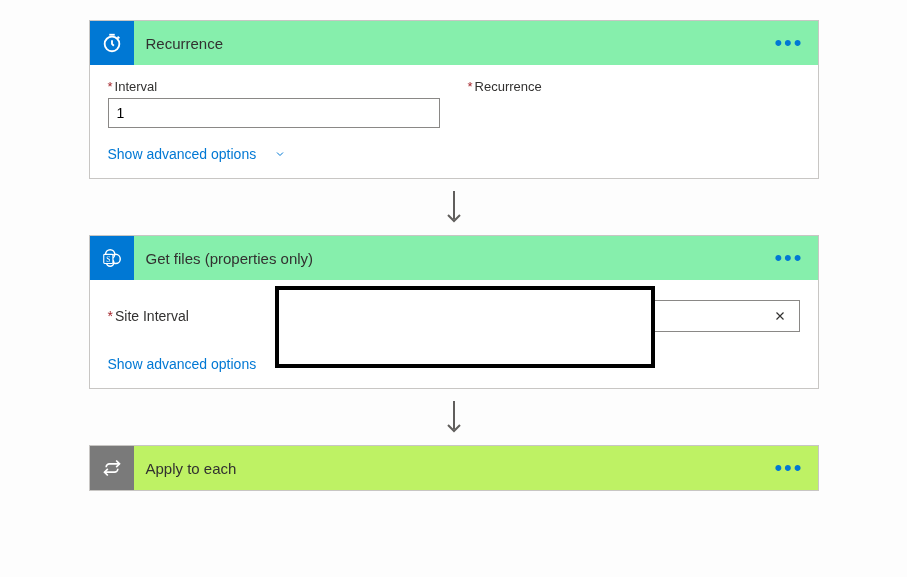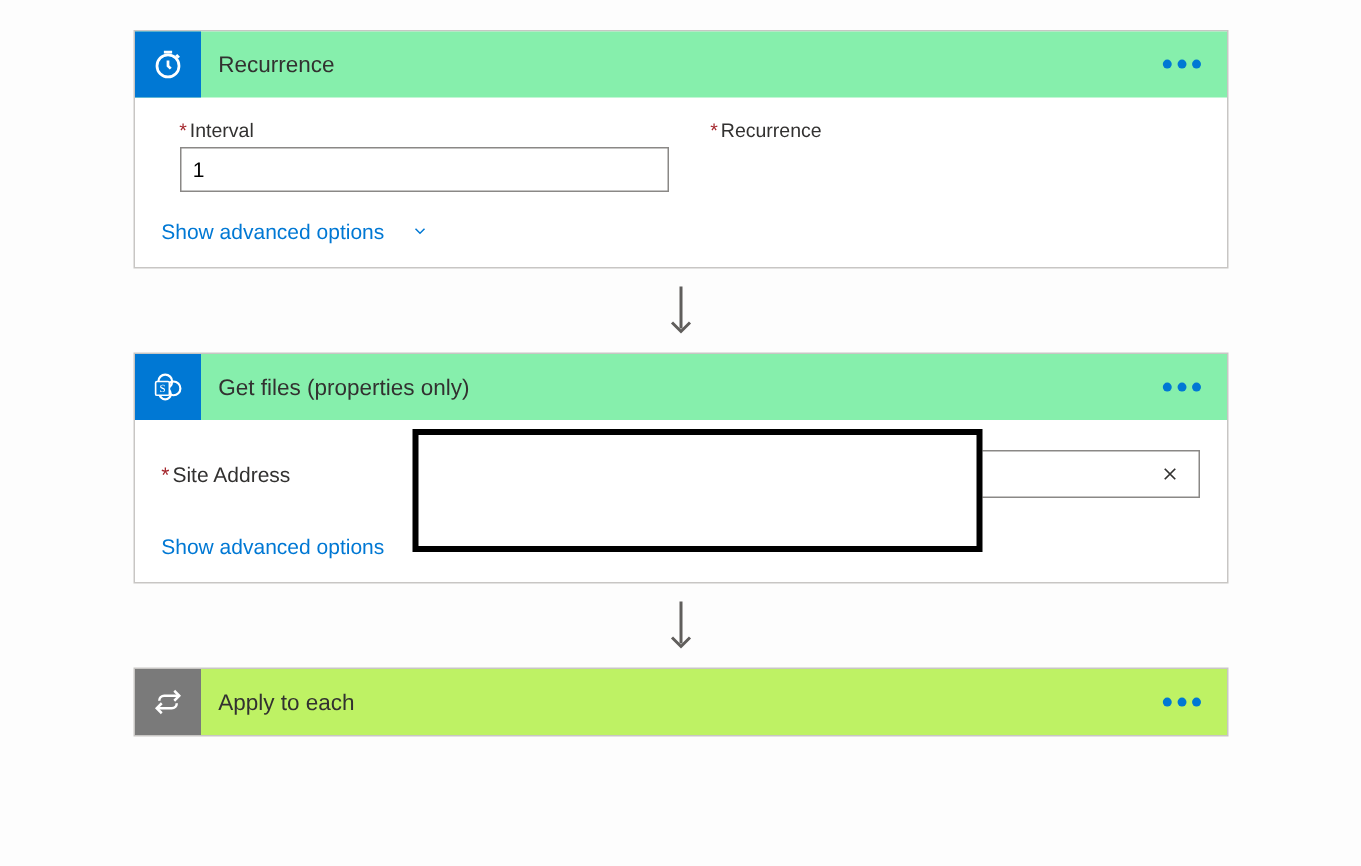--- a/index.html
+++ b/index.html
@@ -57,21 +57,20 @@
     letter-spacing: 2px;
   }
   .dots-gray { color: #0078d4; }
   .body {
     padding: 14px 18px 16px 18px;
     position: relative;
   }
   .row2 {
     display: flex;
     gap: 28px;
-    margin-left: 12px;
   }
   .field {
     flex: 1;
     display: flex;
     flex-direction: column;
   }
   .label {
     font-size: 13px;
     margin-bottom: 4px;
   }
@@ -194,21 +193,21 @@
           <rect x="3" y="8" width="10" height="10" rx="1" fill="#0078d4" stroke="#fff" stroke-width="1.2"></rect>
           <text x="8" y="16" font-size="8" fill="#fff" text-anchor="middle" font-family="Segoe UI">S</text>
         </svg>
       </div>
       <div class="title">Get files (properties only)</div>
       <div class="dots">•••</div>
     </div>
     <div class="body">
       <div class="tablelike">
         <div class="trow">
-          <div class="tlabel req">Site Address</div>
+          <div class="tlabel req">Site Interval</div>
           <div class="tinput">
             <div class="box">
               <span>
                 <svg width="14" height="14" viewBox="0 0 24 24" fill="none" stroke="#323130" stroke-width="2">
                     <path d="M6 6l12 12M18 6L6 18"></path>
                   </svg>
               </span>
             </div>
           </div>
         </div>

